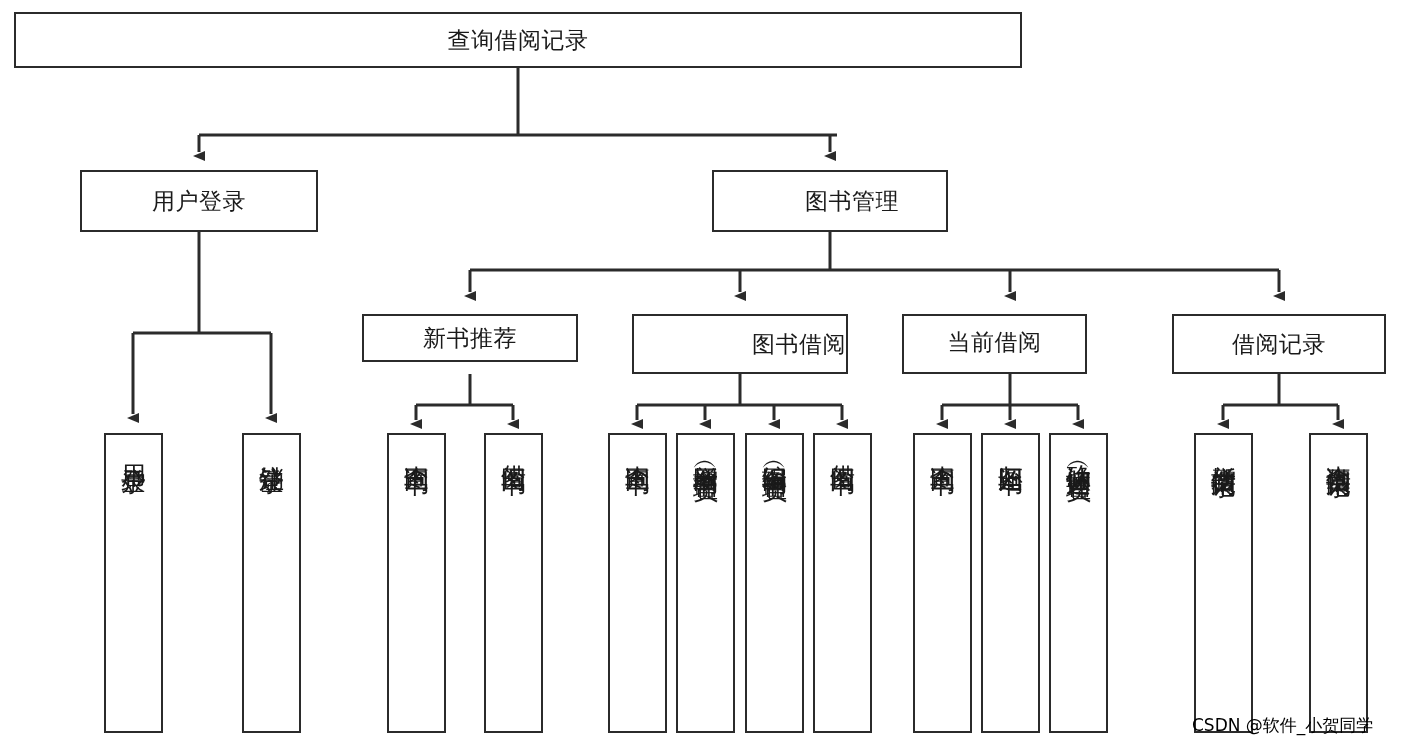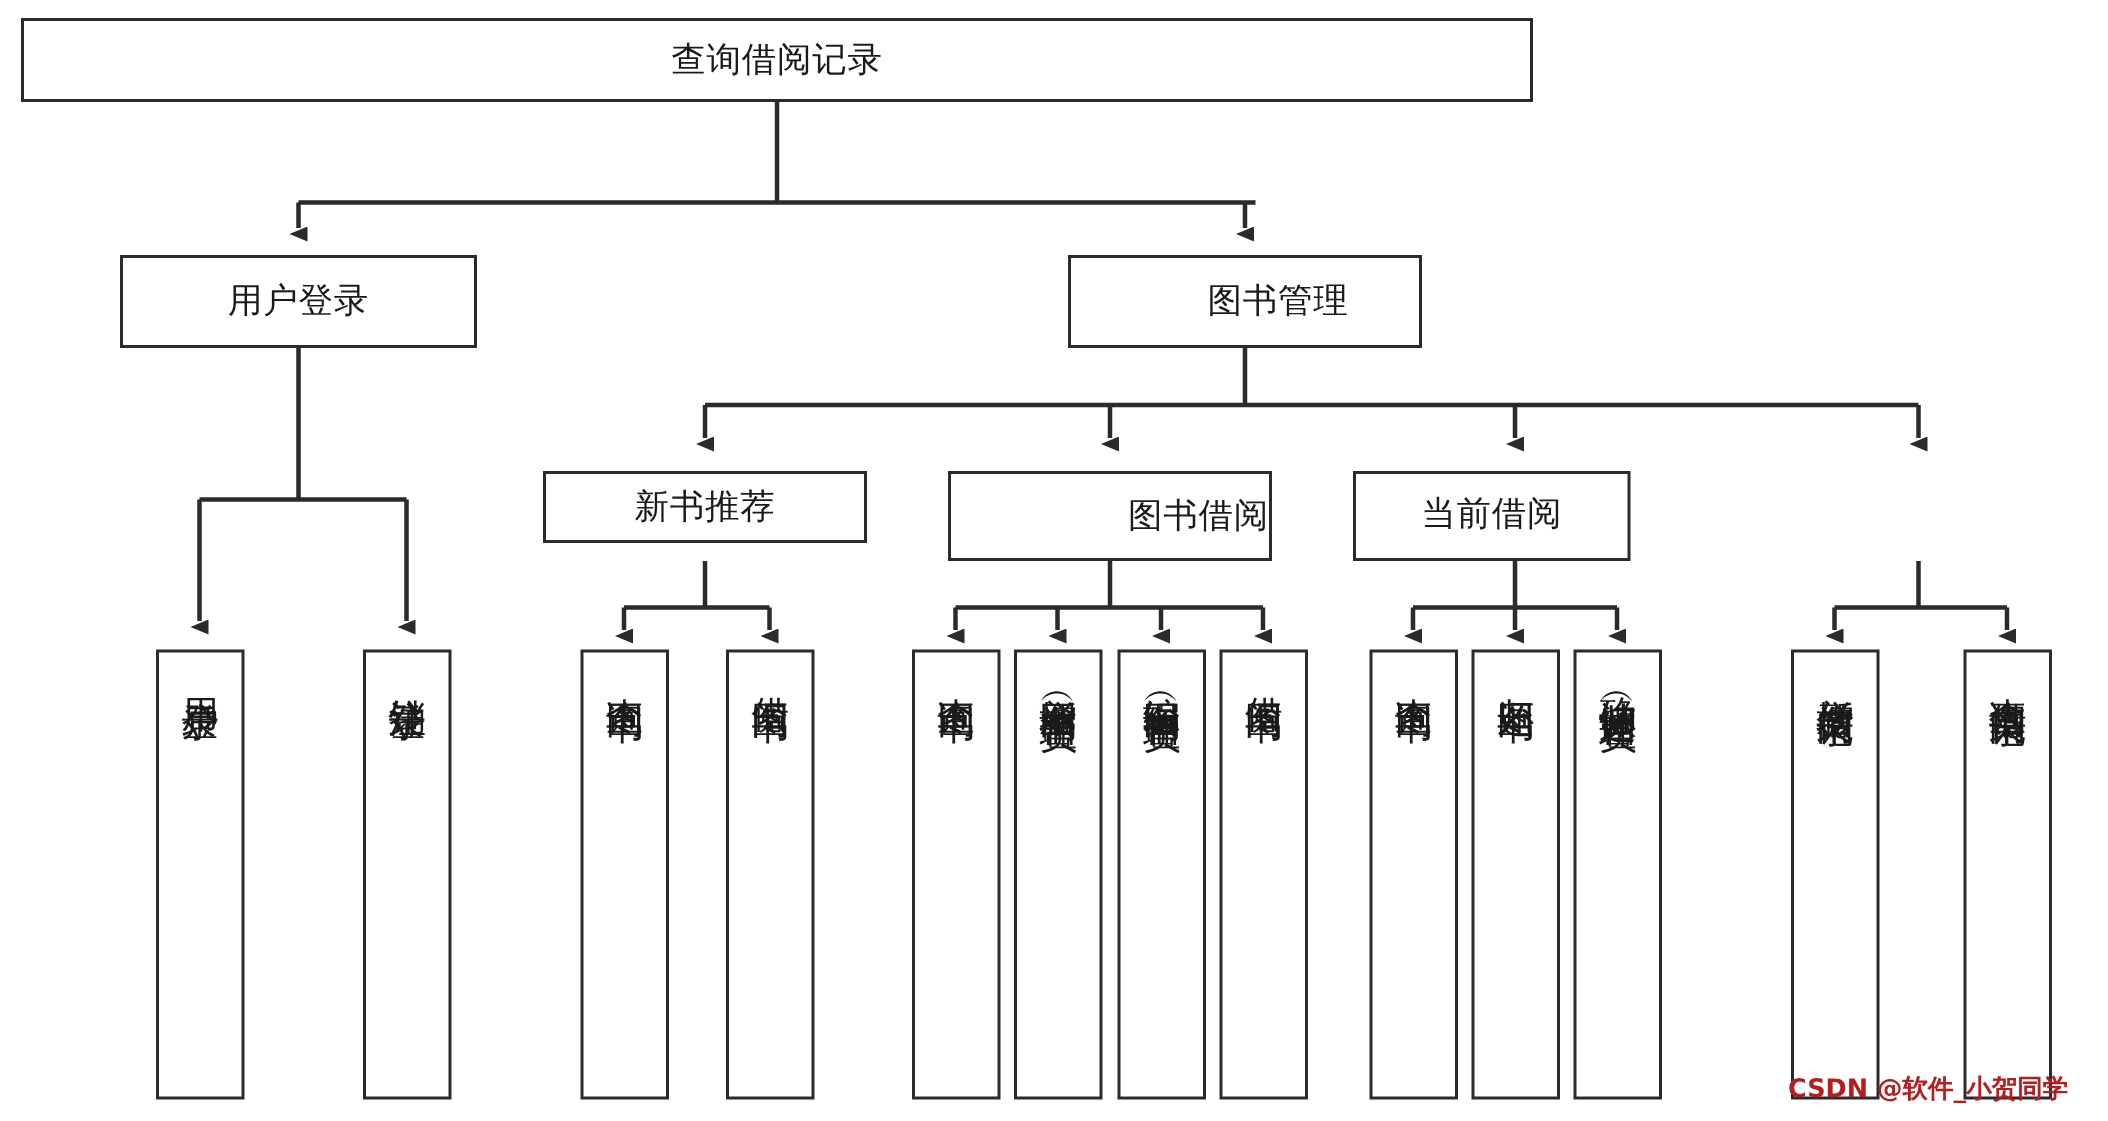--- a/index.html
+++ b/index.html
@@ -56,24 +56,23 @@
     font-size: 25px;
     line-height: 1.0;
     letter-spacing: 2px;
     margin: 0 auto;
   }
   .watermark {
     position: absolute;
     left: 1192px;
     top: 714px;
     font-size: 17px;
-    color: #b91c1c;
+    color: #000000;
     white-space: nowrap;
     font-family: "DejaVu Sans", "Liberation Sans", sans-serif;
-    font-weight: bold;
   }
 </style>
 </head>
 <body>
 
 <div id="canvas">
 
   <svg class="wires" viewBox="0 0 1405 747">
     <defs>
       <marker id="arw" markerWidth="10" markerHeight="12" refX="1" refY="6" orient="auto" markerUnits="userSpaceOnUse">
@@ -137,20 +136,23 @@
 
   <div class="node horiz" style="left:362px; top:314px; width:216px; height:48px;">
     <span class="label">新书推荐</span>
   </div>
   <div class="node horiz" style="left:632px; top:314px; width:216px; height:60px;justify-content:flex-end;">
     <span class="label">图书借阅</span>
   </div>
   <div class="node horiz" style="left:902px; top:314px; width:185px; height:60px;font-family:Liberation Mono, monospace;">
     <span class="label">当前借阅</span>
   </div>
+  <div class="node horiz" style="left:1172px; top:314px; width:214px; height:60px;">
+    <span class="label">借阅记录</span>
+  </div>
 
   <div class="node vert" style="left:104px; top:433px; width:59px; height:300px;">
     <span class="label">用户登录</span>
   </div>
   <div class="node vert" style="left:242px; top:433px; width:59px; height:300px;">
     <span class="label">注销登录</span>
   </div>
 
   <div class="node vert" style="left:387px; top:433px; width:59px; height:300px;">
     <span class="label">查询图书</span>

